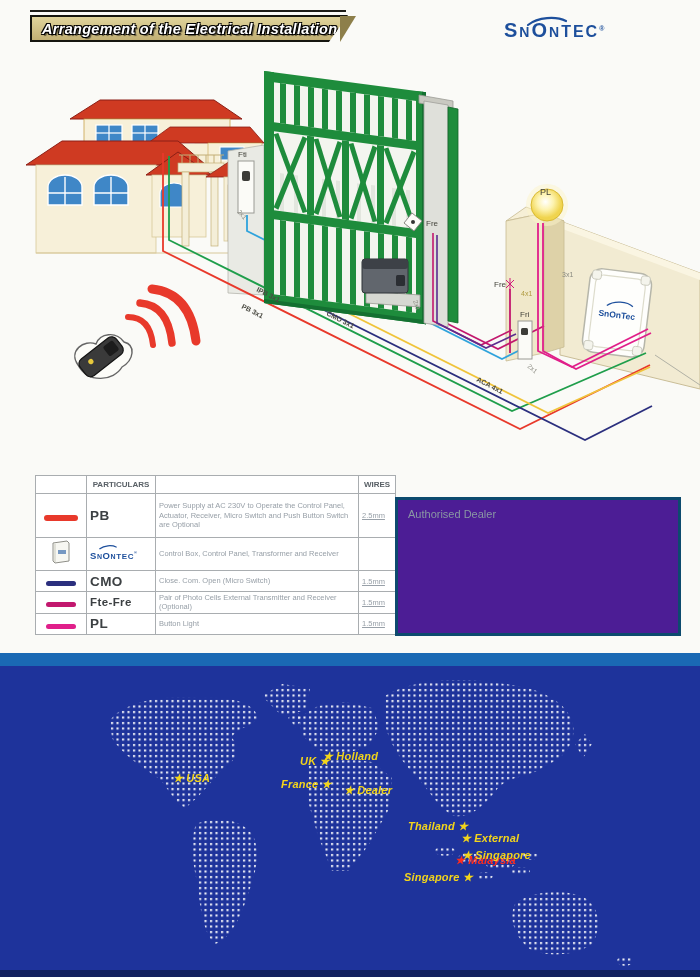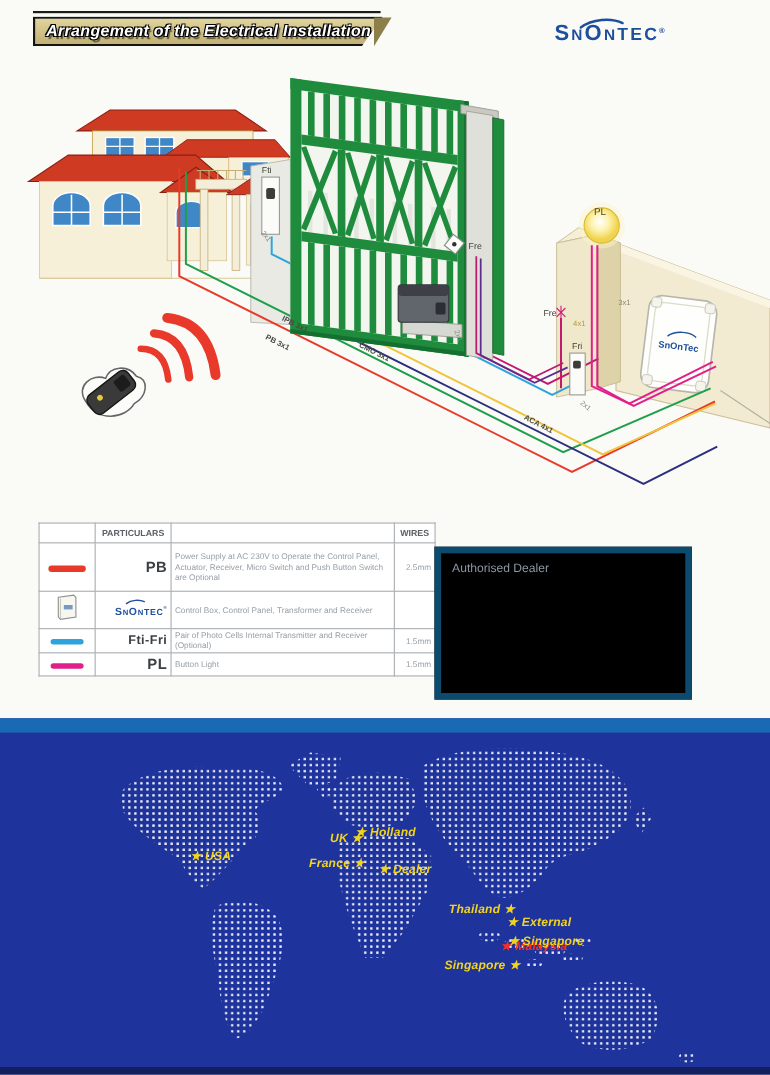--- a/index.html
+++ b/index.html
@@ -30,29 +30,29 @@
   .logo.small .sm{font-size:7px;}
   .logo.small .md{font-size:8px;}
   .logo.small span{letter-spacing:.6px;}
   .logo.small sup{font-size:4px;}
   .logo.small svg.swoosh{top:-3px;left:9px;}
   
   #parts-table{left:35px;top:435px;border-collapse:collapse;background:#fff;margin-top:40px;}
   #parts-table td,#parts-table th{border:1px solid #a9adb0;padding:1px 3px;vertical-align:middle;}
   #parts-table th{font-size:8px;font-weight:bold;color:#596066;text-align:center;}
   td.sw{width:44px;text-align:center;}
-  td.code{width:62px;text-align:right;font-weight:700;color:#3c4043;font-size:13.5px;letter-spacing:.4px;}
+  td.code{width:62px;text-align:left;font-weight:700;color:#3c4043;font-size:13.5px;letter-spacing:.4px;}
   td.code.narrow{font-size:11.5px;}
   td.desc{width:196px;font-size:7.5px;color:#98a0a8;line-height:1.25;}
-  td.wires{width:30px;font-size:7.5px;color:#98a0a8;text-align:right;}
+  td.wires{width:30px;font-size:7.5px;color:#98a0a8;text-align:left;text-decoration:underline;}
   .swatch{display:inline-block;width:30px;height:5px;border-radius:3px;}
   .swatch.big{width:34px;height:6px;}
   
-  #dealer-box{left:395px;top:497px;width:234px;height:139px;border:6px solid #0c4a6e;
-      box-sizing:border-box;background:#000000;}
+  #dealer-box{left:395px;top:497px;width:286px;height:139px;border:3px solid #0c4a6e;
+      box-sizing:border-box;background:#4c1d95;}
   #dealer-box .lbl{margin:8px 0 0 10px;font-size:11px;color:#8a97a4;}
   
   #footer{left:0;top:653px;width:700px;height:324px;background:#1e339b;}
   #footer .stripe{position:absolute;left:0;top:0;width:700px;height:13px;background:#1a69b4;}
   #footer .bottom-edge{position:absolute;left:0;top:317px;width:700px;height:7px;background:#13205f;}
   .maploc{position:absolute;font-size:11px;font-weight:bold;color:#f2d41c;white-space:nowrap;letter-spacing:.2px;font-style:italic;}
   .maploc .star{font-size:11px;}
   .maploc.hot{color:#ff2d1e;}
   
   .dlabel{font-family:"Liberation Sans",sans-serif;}
@@ -331,23 +331,29 @@
         <svg class="swoosh" width="18" height="6" viewBox="0 0 42 12">
           <path d="M2,10 C12,2 30,1 40,6" stroke="#1d4f9c" stroke-width="3" fill="none" stroke-linecap="round"></path>
         </svg>
         <span class="lg">S</span><span class="sm">N</span><span class="lg">O</span><span class="sm">N</span><span class="md">T</span><span class="md">E</span><span class="md">C</span><sup>®</sup>
       </span>
     </td>
     <td class="desc">Control Box, Control Panel, Transformer and Receiver</td>
     <td class="wires"></td>
   </tr>
   <tr style="height:20px">
-    <td class="sw"><span class="swatch" style="background-color: rgb(47, 163, 220);"></span></td>
-    <td class="code narrow">Fti-Fri</td>
-    <td class="desc">Pair of Photo Cells Internal Transmitter and Receiver (Optional)</td>
+    <td class="sw"><span class="swatch" style="background-color: rgb(43, 47, 126);"></span></td>
+    <td class="code">CMO</td>
+    <td class="desc">Close. Com. Open (Micro Switch)</td>
+    <td class="wires">1.5mm</td>
+  </tr>
+  <tr style="height:20px">
+    <td class="sw"><span class="swatch" style="background-color: rgb(194, 24, 110);"></span></td>
+    <td class="code narrow">Fte-Fre</td>
+    <td class="desc">Pair of Photo Cells External Transmitter and Receiver (Optional)</td>
     <td class="wires">1.5mm</td>
   </tr>
   <tr style="height:20px">
     <td class="sw"><span class="swatch" style="background-color: rgb(224, 31, 138);"></span></td>
     <td class="code">PL</td>
     <td class="desc">Button Light</td>
     <td class="wires">1.5mm</td>
   </tr>
 </tbody>
   </table>

